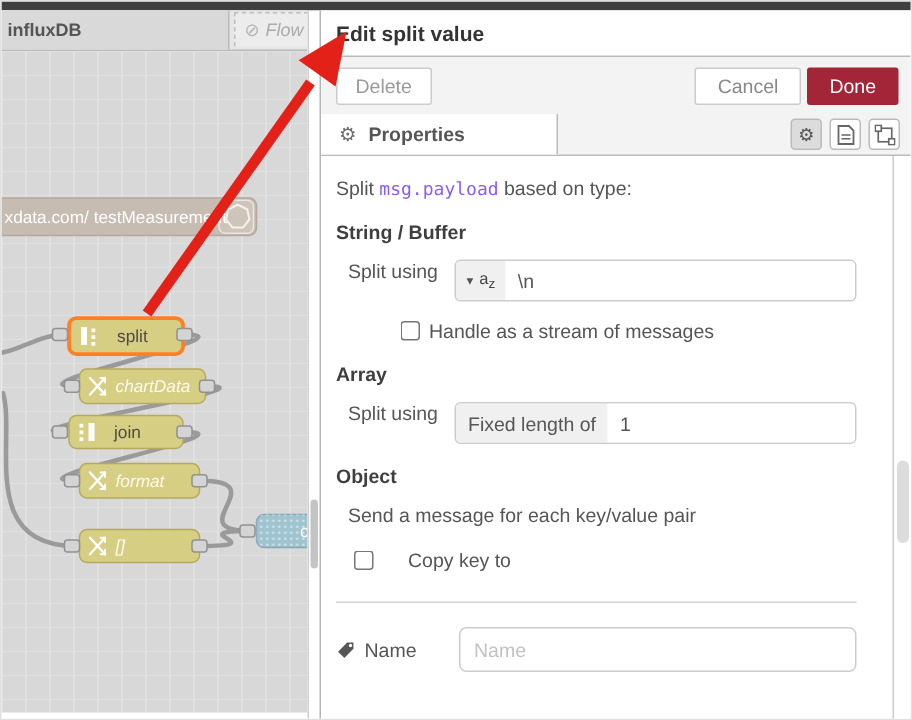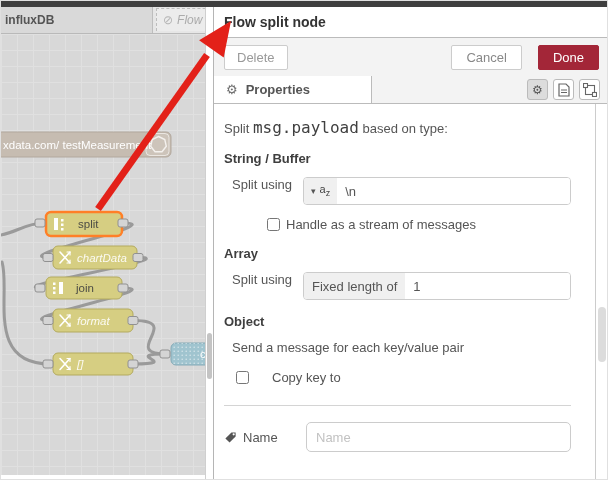--- a/index.html
+++ b/index.html
@@ -49,21 +49,21 @@
   .panel-header{
     height:30px;line-height:30px;padding-left:10px;border-bottom:1px solid #bbb;
     font-size:14px;font-weight:bold;color:#333;background:#fff;flex:0 0 auto;
   }
   .panel-toolbar{position:relative;height:38px;background:#f3f3f3;flex:0 0 auto;}
   .btn{
     font-family:"Liberation Sans",sans-serif;font-size:13px;border-radius:2px;
     border:1px solid #ccc;background:#fff;height:25px;padding:0 12px;cursor:pointer;
   }
   .btn-delete{position:absolute;left:10px;top:7px;color:#999;}
-  .toolbar-right{position:absolute;right:10px;top:7px;display:flex;gap:16px;}
+  .toolbar-right{position:absolute;right:10px;top:7px;display:flex;gap:4px;}
   .btn-cancel{color:#888;padding:0 14px;}
   .btn-done{background:#a32638;border-color:#a32638;color:#fff;padding:0 14px;}
 
   .tabrow{position:relative;height:27px;background:#f3f3f3;border-bottom:1px solid #bbb;flex:0 0 auto;}
   .tab-properties{
     position:absolute;left:0;top:0;height:27px;width:158px;background:#fff;
     border-right:1px solid #bbb;box-sizing:border-box;display:flex;align-items:center;
     padding-left:12px;font-size:13px;font-weight:bold;color:#555;gap:8px;
   }
   .tab-properties .gear{font-size:13px;color:#6e6e6e;font-weight:normal;}
@@ -74,21 +74,21 @@
     font-size:12px;color:#555;padding:0;cursor:pointer;
   }
   .icon-btn.active{background:#dcdcdc;}
 
   .panel-body{flex:1;display:flex;min-height:0;}
   .form{flex:1;padding:12px 0 0 10px;overflow:hidden;font-size:13px;color:#555;}
   .vscroll-form{flex:0 0 13px;border-left:1px solid #ccc;background:#fff;position:relative;}
   .vscroll-form .thumb{position:absolute;left:2px;top:203px;width:8px;height:55px;background:#dcdcdc;border-radius:4px;}
 
   .intro{margin:2px 0 14px 0;}
-  .code{font-family:"DejaVu Sans Mono",monospace;color:#404040;font-size:16px;}
+  .code{font-family:"DejaVu Sans Mono",monospace;color:#8b5cf6;font-size:12px;}
   .section-heading{font-weight:bold;color:#3f3f3f;margin:14px 0 11px 0;}
   .form-row{display:flex;align-items:flex-start;margin:0 0 12px 8px;}
   .row-label{flex:0 0 71px;color:#555;}
   .input-group{
     flex:1;display:flex;align-items:center;height:26px;background:#fff;
     border:1px solid #ccc;border-radius:4px;margin-right:24px;overflow:hidden;
   }
   .input-group.invalid{border-color:#e08e8e;}
   .ti-button{
     display:flex;align-items:center;gap:4px;background:#f0f0f0;height:100%;
@@ -236,21 +236,21 @@
         </g>
       </svg>
     </div>
   </div>
 
   <div class="vscroll-canvas">
     <div class="thumb"></div>
   </div>
 
   <div class="panel">
-    <div class="panel-header">Flow split node</div>
+    <div class="panel-header">Edit split value</div>
 
     <div class="panel-toolbar">
       <button class="btn btn-delete">Delete</button>
       <div class="toolbar-right">
         <button class="btn btn-cancel">Cancel</button>
         <button class="btn btn-done">Done</button>
       </div>
     </div>
 
     <div class="tabrow">

